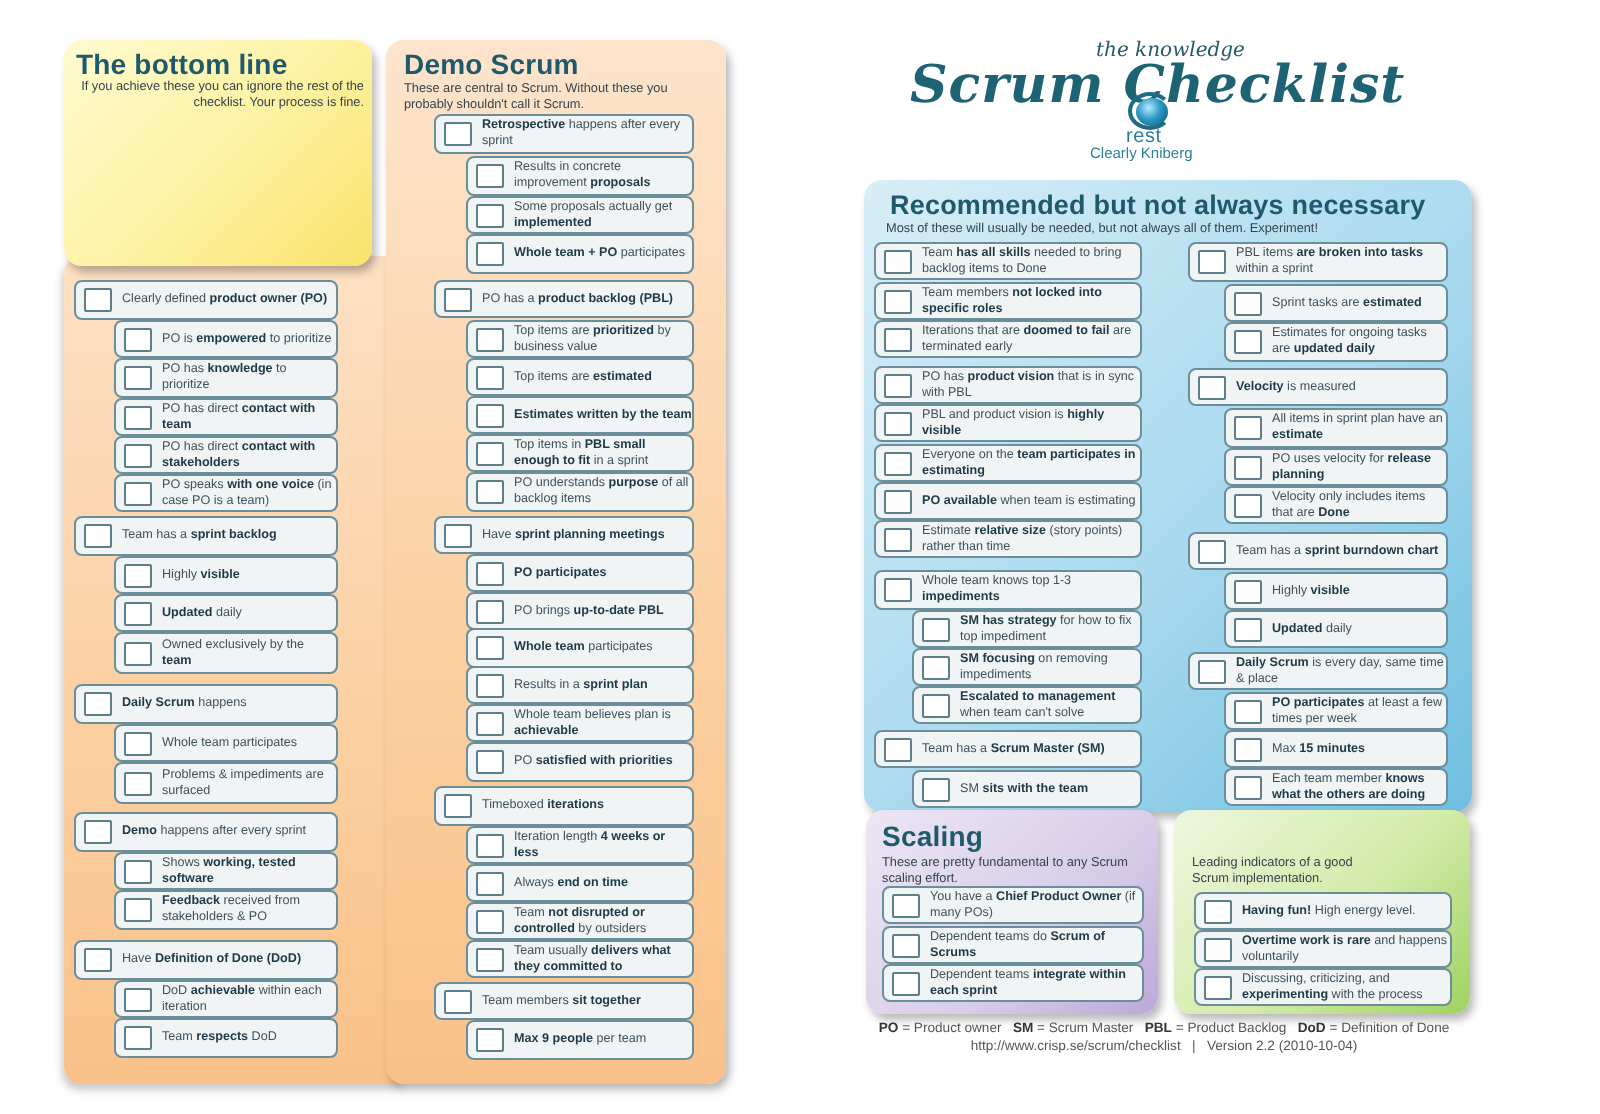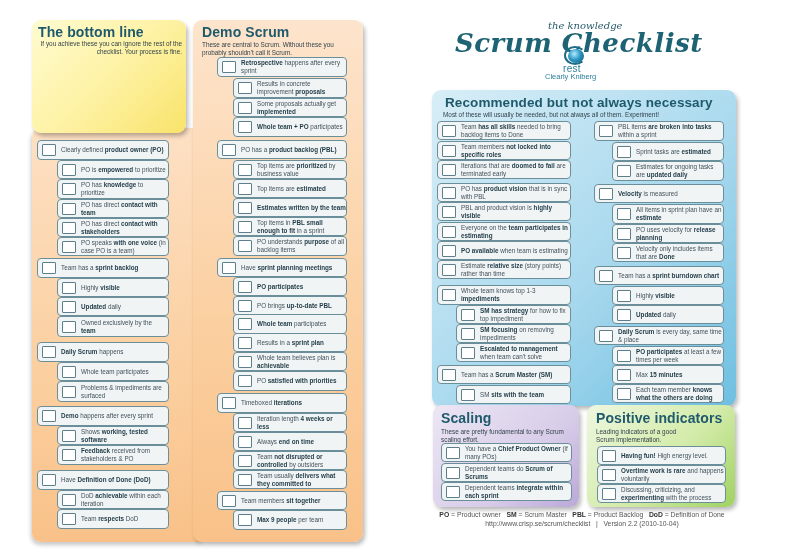--- a/index.html
+++ b/index.html
@@ -258,21 +258,20 @@
   <div class="ptitle" style="left:13px;top:5px;font-size:13.5px;">Recommended but not always necessary</div>
   <div class="pdesc" style="left:11px;top:21px;width:290px;white-space:nowrap;">Most of these will usually be needed, but not always all of them. Experiment!</div>
 </div>
 
 <div class="panel panel-scaling">
   <div class="ptitle" style="left:8px;top:5px;">Scaling</div>
   <div class="pdesc" style="left:8px;top:23px;width:135px;">These are pretty fundamental to any Scrum scaling effort.</div>
 </div>
 
 <div class="panel panel-positive">
-  <div class="ptitle" style="left:9px;top:5px;">Positive indicators</div>
   <div class="pdesc" style="left:9px;top:23px;width:90px;">Leading indicators of a good Scrum implementation.</div>
 </div>
 
 <div id="items-layer-2">
     <div class="item" style="left: 437px; top: 121px; width: 134px; height: 19px;">
       <span class="cb"></span>
       <span class="lbl">Team <b>has all skills</b> needed to bring backlog items to Done</span>
     </div>
     <div class="item" style="left: 437px; top: 141px; width: 134px; height: 19px;">
       <span class="cb"></span>

